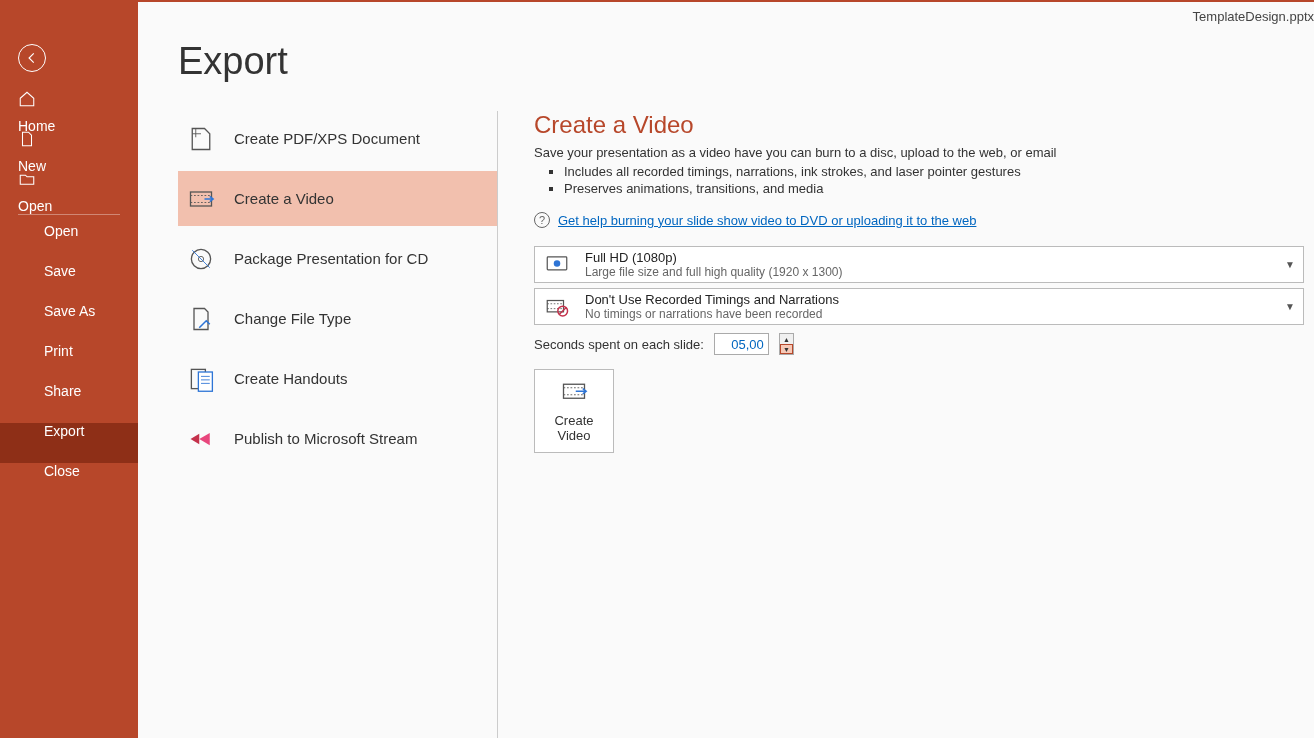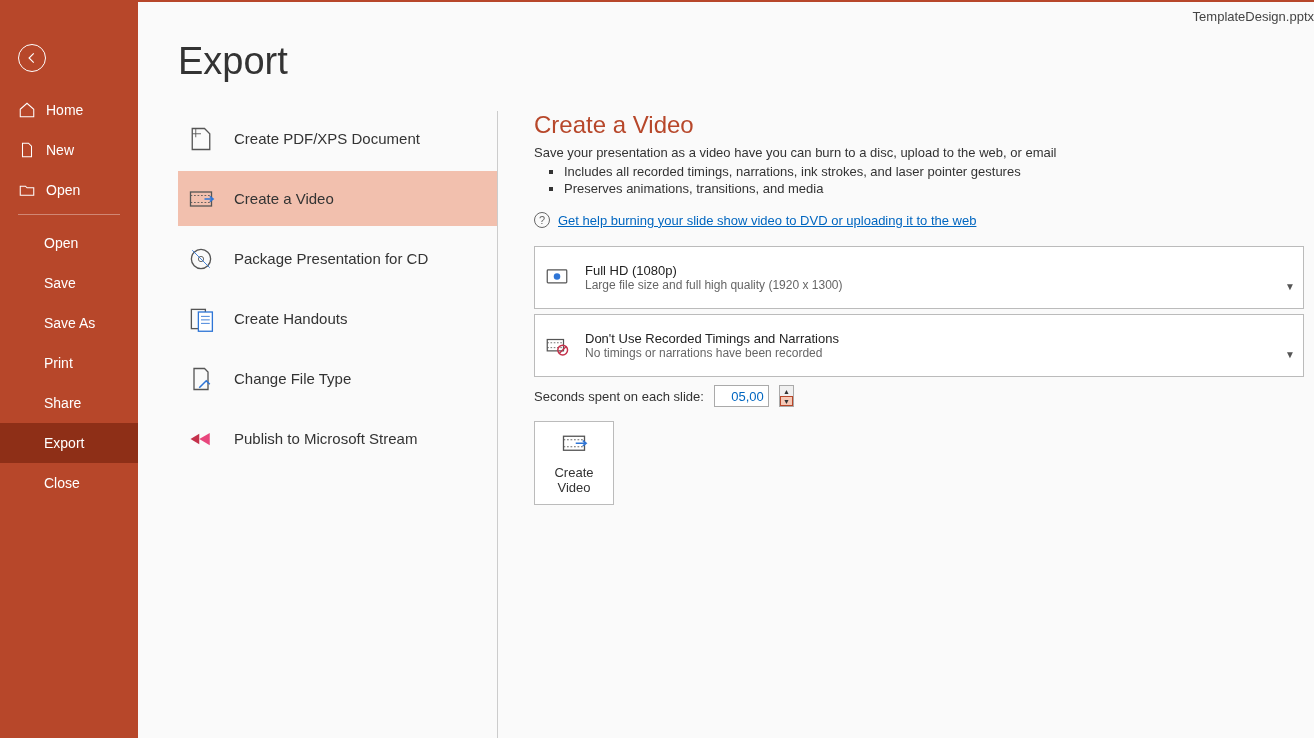--- a/index.html
+++ b/index.html
@@ -20,24 +20,25 @@
 .back-circle {
   width: 28px; height: 28px;
   border: 1.5px solid #fff; border-radius: 50%;
   margin: 42px 0 18px 18px;
   display: flex; align-items: center; justify-content: center;
   cursor: pointer;
 }
 .back-circle svg { width: 14px; height: 14px; }
 .side-item {
   height: 40px;
-  display: flex; align-items: center;
+  display: flex; align-items: flex-start;
   padding-left: 18px;
   cursor: pointer;
   gap: 10px;
+  flex-direction: column;
 }
 .side-item.noicon { padding-left: 44px; }
 .side-item svg { width: 18px; height: 18px; flex-shrink: 0; }
 .side-item.active { background: #8E2F17; }
 .side-sep { border-top: 1px solid rgba(255,255,255,0.35); margin: 4px 18px 8px 18px; }
 
 
 .main { flex: 1; background: #fafafa; display: flex; flex-direction: column; }
 .topbar {
   height: 30px;
@@ -71,22 +72,22 @@
 .detail-title { color: #B7472A; font-size: 24px; font-weight: 400; margin-bottom: 6px; }
 .detail-sub { font-size: 13px; color: #333; margin-bottom: 4px; }
 .detail ul { list-style: square; padding-left: 30px; font-size: 13px; color: #333; }
 .detail ul li { margin-bottom: 2px; }
 .help-row { display: flex; align-items: center; gap: 8px; margin: 16px 0 18px 0; }
 .help-row a { color: #0066C0; text-decoration: underline; font-size: 13px; cursor: pointer; }
 .help-row .qicon { width: 16px; height: 16px; border: 1.2px solid #666; border-radius: 50%; display:flex;align-items:center;justify-content:center;font-size:11px;color:#666;}
 
 .dropdown {
   border: 1px solid #bbb; background: #fff;
-  display: flex; align-items: flex-end;
-  padding: 16px 8px; gap: 14px;
+  display: flex; align-items: center;
+  padding: 3px 8px; gap: 14px;
   margin-bottom: 5px;
   cursor: pointer;
   position: relative;
   width: 770px;
 }
 .dropdown .dicon { width: 28px; height: 28px; display:flex; align-items:center; justify-content:center;}
 .dropdown .dtxt { flex: 1; }
 .dropdown .dtxt .t1 { font-size: 13px; color: #222; }
 .dropdown .dtxt .t2 { font-size: 12px; color: #666; }
 .dropdown .chev { font-size: 10px; color: #555; }
@@ -209,36 +210,36 @@
                     <circle cx="16" cy="16" r="3" stroke="#555" fill="none"></circle>
                     <path d="M6 6 L26 26" stroke="#2E75D6"></path>
                   </svg>
               </span>
               <span>Package Presentation for CD</span>
             </div>
 
             <div class="export-item">
               <span class="eicon">
                 <svg viewBox="0 0 32 32" width="28" height="28">
+                    <path d="M8 4 H20 L24 8 V28 H8 Z" stroke="#555" stroke-width="1.5" fill="none"></path>
+                    <path d="M14 26 L22 18 L26 22" stroke="#2E75D6" stroke-width="1.8" fill="none"></path>
+                  </svg>
+              </span>
+              <span>Change File Type</span>
+            </div>
+
+            <div class="export-item">
+              <span class="eicon">
+                <svg viewBox="0 0 32 32" width="28" height="28">
                     <rect x="5" y="5" width="16" height="22" stroke="#555" stroke-width="1.5" fill="none"></rect>
                     <rect x="13" y="8" width="16" height="22" stroke="#2E75D6" stroke-width="1.5" fill="#fff"></rect>
                     <path d="M16 13 H26 M16 17 H26 M16 21 H26" stroke="#2E75D6"></path>
                   </svg>
               </span>
               <span>Create Handouts</span>
-            </div>
-
-            <div class="export-item">
-              <span class="eicon">
-                <svg viewBox="0 0 32 32" width="28" height="28">
-                    <path d="M8 4 H20 L24 8 V28 H8 Z" stroke="#555" stroke-width="1.5" fill="none"></path>
-                    <path d="M14 26 L22 18 L26 22" stroke="#2E75D6" stroke-width="1.8" fill="none"></path>
-                  </svg>
-              </span>
-              <span>Change File Type</span>
             </div>
 
             <div class="export-item">
               <span class="eicon">
                 <svg viewBox="0 0 32 32" width="28" height="28">
                     <path d="M4 16 L14 10 L14 22 Z" fill="#C4314B"></path>
                     <path d="M14 16 L26 9 L26 23 Z" fill="#E8467C"></path>
                   </svg>
               </span>
               <span>Publish to Microsoft Stream</span>

